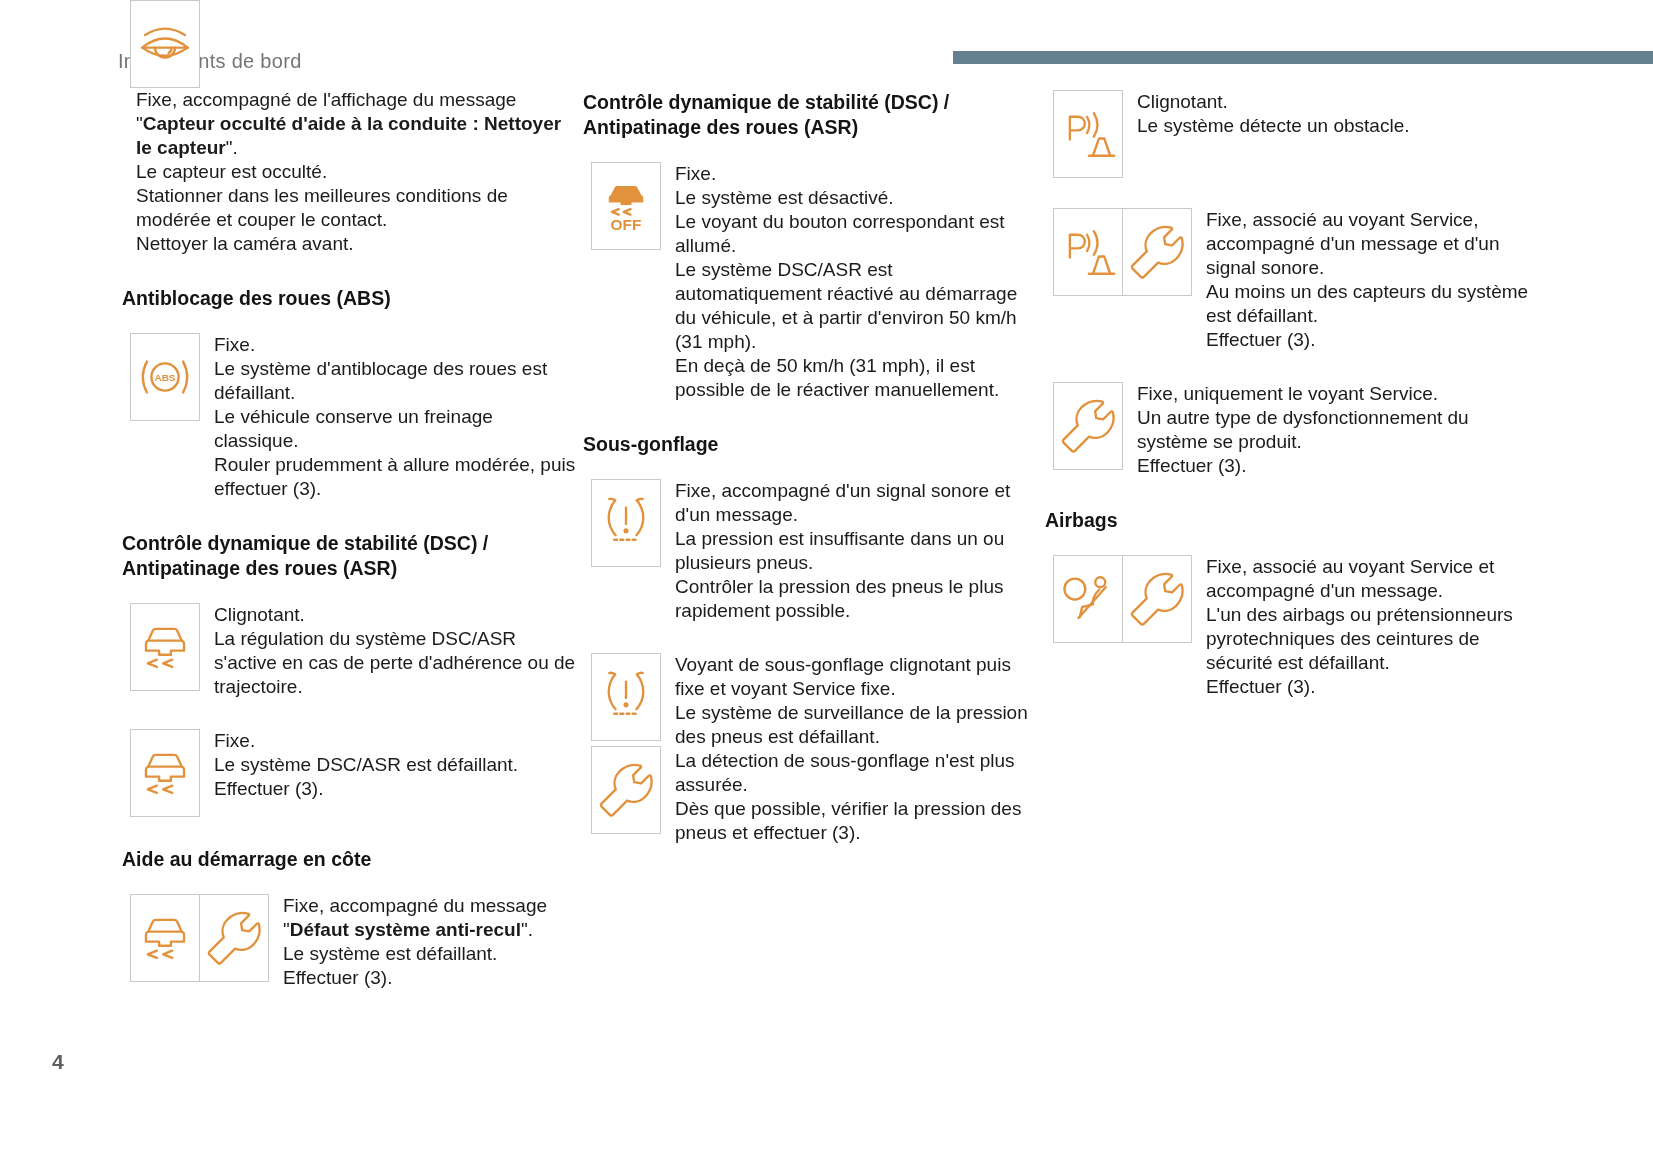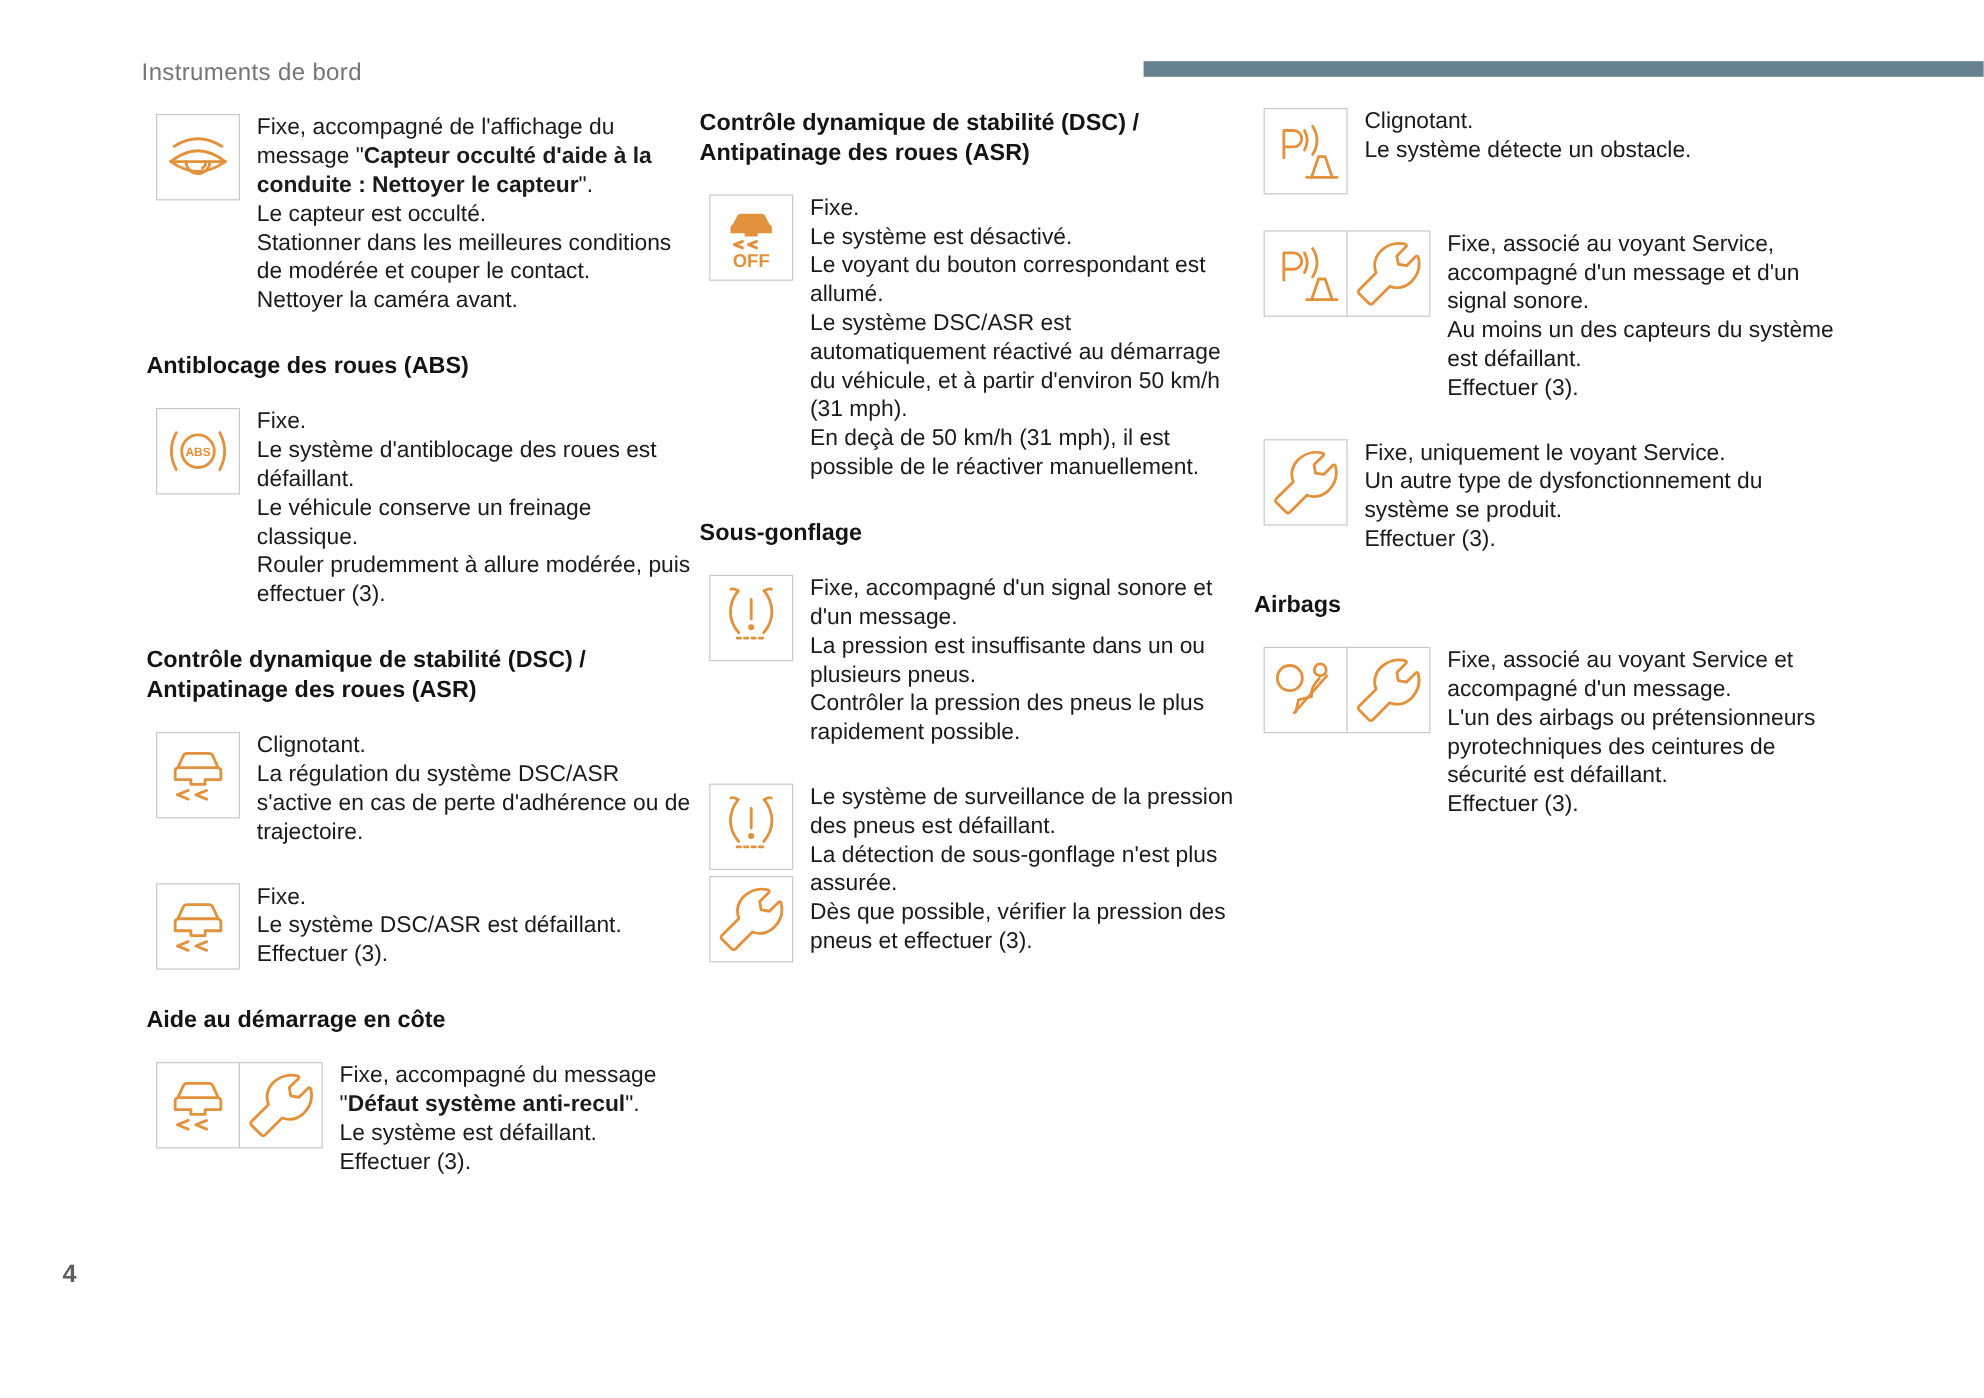--- a/index.html
+++ b/index.html
@@ -7,28 +7,28 @@
     width:1653px;height:1165px;position:relative;background:#ffffff;
     font-family:"Liberation Sans",sans-serif;color:#1b1b1b;overflow:hidden;
   }
   .header-title{position:absolute;left:118px;top:50px;font-size:20px;color:#757575;letter-spacing:.3px;}
   .top-bar{position:absolute;left:953px;top:51px;width:700px;height:13px;background:var(--bar,#65808E);}
   .page-number{position:absolute;left:52px;top:1050px;font-size:21px;font-weight:bold;color:#5f5f5f;}
   .col{position:absolute;top:0;}
   .col-1{left:122px;width:460px;}
   .col-2{left:583px;width:445px;}
   .col-3{left:1045px;width:492px;}
-  .col-1 > :first-child{margin-top:95px;}
+  .col-1 > :first-child{flex-direction:column;}
   .col-2 > :first-child{margin-top:90px;}
   .col-3 > :first-child{margin-top:90px;}
   .heading{font-weight:bold;font-size:19.5px;line-height:25px;color:#141414;margin:28px 0 22px 0;}
   .item{display:flex;align-items:flex-start;margin:0 0 30px 0;}
   .icon-wrap{flex:none;display:flex;margin-left:8px;}
   .icon-wrap.stack{flex-direction:column;gap:5px;}
-  .icon-box{width:70px;height:72px;box-sizing:border-box;border:1px solid #c9c9c9;background:#fff;
+  .icon-box{width:70px;height:88px;box-sizing:border-box;border:1px solid #c9c9c9;background:#fff;
     display:flex;align-items:center;justify-content:center;}
   .icon-wrap:not(.stack) .icon-box + .icon-box{margin-left:-1px;}
   .icon-box svg{width:58px;height:58px;display:block;}
   .icon-box svg .s{stroke:var(--accent,#E2913C);fill:none;stroke-width:2.6;stroke-linecap:round;stroke-linejoin:round;}
   .icon-box svg .f{fill:var(--accent,#E2913C);stroke:none;}
   .icon-box svg .t{fill:var(--accent,#E2913C);stroke:none;font-weight:bold;text-anchor:middle;
     font-family:"Liberation Sans",sans-serif;}
   .item-text{margin-left:14px;font-size:19px;line-height:24px;color:#1b1b1b;}
   .line{min-height:24px;}
   .b{font-weight:bold;}
@@ -192,20 +192,21 @@
             <circle class="f" cx="32" cy="40.5" r="2.8"></circle>
           </svg>
         </div>
         <div class="icon-box">
           <svg viewBox="0 0 64 64">
             <path class="s" d="M59.5 17 C59.2 15.9 57.9 15.5 57.1 16.3 L48.7 24.7 41.1 23.4 39.8 15.8 48.2 7.4 C49 6.6 48.6 5.3 47.5 5 C39.7 3.1 31.1 5.3 24.9 11.4 C19.4 16.9 18 24.6 20.7 31.3 L5 47 C4.1 47.9 4.1 49.4 5 50.3 L14.2 59.5 C15.1 60.4 16.6 60.4 17.5 59.5 L33.2 43.8 C39.9 46.4 47.6 45 53.1 39.5 C59.2 33.4 61.4 24.9 59.5 17 Z"></path>
           </svg>
         </div>
       </div>
       <div class="item-text">
+        <div class="line">Voyant de sous-gonflage clignotant puis fixe et voyant Service fixe.</div>
         <div class="line">Le système de surveillance de la pression des pneus est défaillant.</div>
         <div class="line">La détection de sous-gonflage n'est plus assurée.</div>
         <div class="line">Dès que possible, vérifier la pression des pneus et effectuer (3).</div>
       </div>
     </div>
   </div>
 <div class="col col-3">
     <div class="item">
       <div class="icon-wrap">
         <div class="icon-box">

